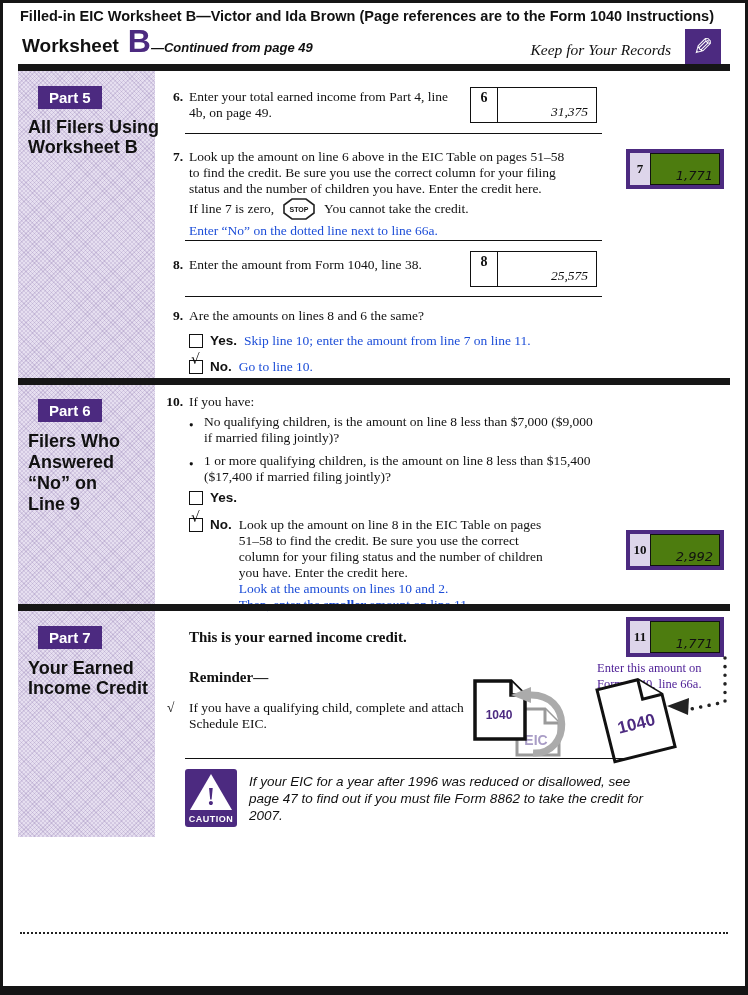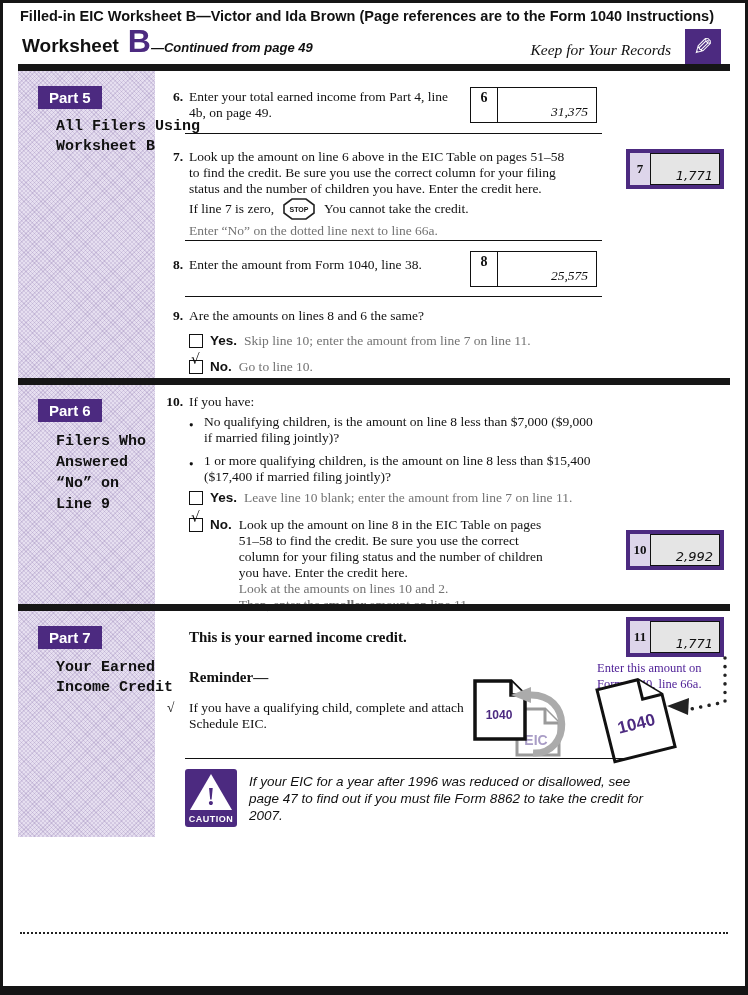--- a/index.html
+++ b/index.html
@@ -17,44 +17,44 @@
   .pencil{position:absolute;right:24px;top:26px;width:36px;height:36px;background:#4c2a80;
           display:flex;align-items:center;justify-content:center;}
   .pencil span{color:#fff;font-size:24px;transform:scaleX(-1);line-height:1;font-style:normal;}
   
   .bar{position:absolute;left:15px;width:712px;height:7px;background:#161616;}
   .sidebar-bg{position:absolute;left:15px;top:68px;width:137px;height:766px;background-color:#e6dff0;
       background-image:repeating-linear-gradient(45deg,rgba(76,42,128,.13) 0 1px,transparent 1px 3px),
                        repeating-linear-gradient(135deg,rgba(76,42,128,.13) 0 1px,transparent 1px 3px);}
   .sbtag{position:absolute;background:#4c2a80;color:#fff;font-family:"Liberation Sans",sans-serif;
          font-weight:bold;font-size:15px;padding:3px 11px;}
-  .sb-title{position:absolute;font-family:Liberation Mono, monospace;font-weight:bold;font-size:15px;line-height:20px;margin-left:28px;}
+  .sb-title{position:absolute;font-family:Liberation Sans, sans-serif;font-weight:bold;font-size:18px;line-height:20px;}
   .hr{position:absolute;height:0;border-top:1.5px solid #111;}
   .dashes{position:absolute;height:0;border-top:2px dotted #222;}
   
   .lnum{position:absolute;width:30px;text-align:right;font-weight:bold;font-size:13.5px;line-height:16px;}
   .ltext{position:absolute;font-size:13.5px;line-height:16px;}
-  .purple{color:#737373;}
+  .purple{color:#1d4ed8;}
   .bserif{font-weight:bold;}
   .bullet{position:absolute;font-size:13.5px;line-height:16px;}
   .bullet::before{content:"●";position:absolute;left:-15px;top:3px;font-size:7.5px;}
   
   .opt{position:absolute;display:flex;align-items:flex-start;gap:7px;font-size:13.5px;line-height:16px;}
   .cb{flex:0 0 auto;width:12px;height:12px;border:1.7px solid #111;position:relative;margin-top:1px;background:#fff;}
   .tick{position:absolute;left:1px;top:-10px;font-style:normal;font-size:14px;color:#111;font-family:"DejaVu Sans",sans-serif;}
   .opt-label{font-family:"Liberation Sans",sans-serif;font-weight:bold;white-space:nowrap;font-size:13.5px;}
   
   .box{position:absolute;display:flex;border:1.7px solid #111;background:#fff;box-sizing:border-box;}
   .box-lbl{width:26px;border-right:1.7px solid #111;font-weight:bold;font-size:14px;padding-top:2px;text-align:center;}
   .box-val{flex:1;display:flex;align-items:flex-end;justify-content:flex-end;padding:2px 8px;
            font-family:Liberation Serif, serif;font-style:italic;font-size:13.5px;}
   .pbox{position:absolute;display:flex;background:#4c2a80;padding:4px;box-sizing:border-box;}
   .pbox-lbl{width:20px;background:#ddd5ea;display:flex;align-items:center;justify-content:center;
             font-weight:bold;font-size:13px;}
-  .pbox-val{flex:1;background:#e5e5e5;border:1.5px solid #111;display:flex;align-items:flex-end;justify-content:flex-end;
+  .pbox-val{flex:1;background:#4d7c0f;border:1.5px solid #111;display:flex;align-items:flex-end;justify-content:flex-end;
             padding:1px 6px;font-family:"DejaVu Sans",sans-serif;font-style:italic;font-size:13px;}
   
   .stoprow{position:absolute;display:flex;align-items:center;gap:8px;font-size:13.5px;}
   
   .headline{position:absolute;font-weight:bold;font-size:15px;}
   .notep{position:absolute;color:#4c1d95;font-size:12.5px;line-height:16px;}
   .cautxt{position:absolute;font-family:"Liberation Sans",sans-serif;font-style:italic;font-size:13.5px;line-height:17px;}
   svg{overflow:visible;}
 </style>
 </head>
@@ -140,21 +140,20 @@
     <div>Line 9</div>
   </div>
 
   <div class="lnum" style="left:147px;top:391px;width:33px;">10.</div>
   <div class="ltext" style="left:186px;top:391px;width:200px;">If you have:</div>
   <div class="bullet" style="left:201px;top:411px;width:393px;">No qualifying children, is the amount on line 8 less than $7,000 ($9,000 if married filing jointly)?</div>
   <div class="bullet" style="left:201px;top:450px;width:400px;">1 or more qualifying children, is the amount on line 8 less than $15,400 ($17,400 if married filing jointly)?</div>
   <div class="opt" style="left:186px;top:487px;">
     <span class="cb"></span>
     <span class="opt-label">Yes.</span>
-    <span class="purple">Leave line 10 blank; enter the amount from line 7 on line 11.</span>
   </div>
   <div class="opt" style="left:186px;top:514px;">
     <span class="cb">
         <i class="tick">√</i>
       </span>
     <span class="opt-label">No.</span>
     <div style="width:322px;">
       <span>Look up the amount on line 8 in the EIC Table on pages 51–58 to find the credit. Be sure you use the correct column for your filing status and the number of children you have. Enter the credit here.</span>
       <div class="purple">Look at the amounts on lines 10 and 2.</div>
       <div class="purple"><span>Then, enter the </span><span class="bserif">smaller</span><span> amount on line 11.</span></div>

